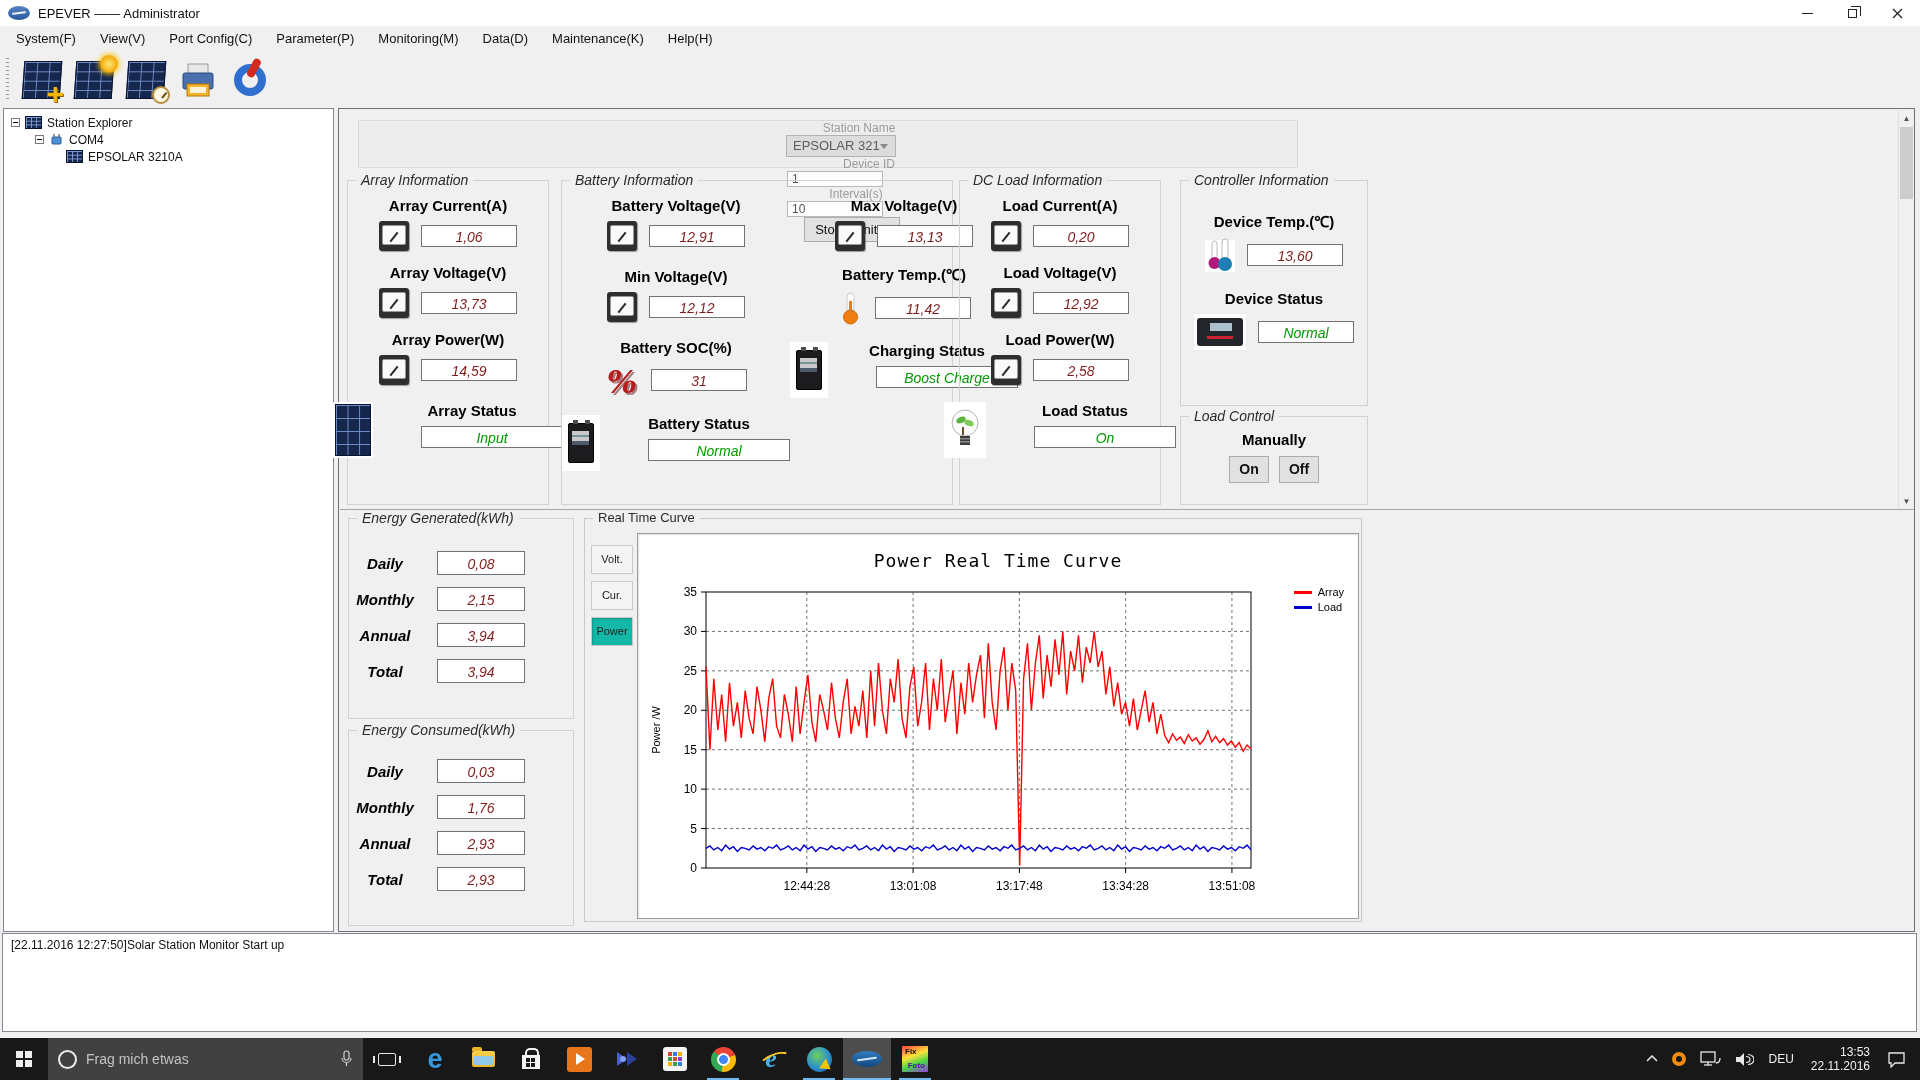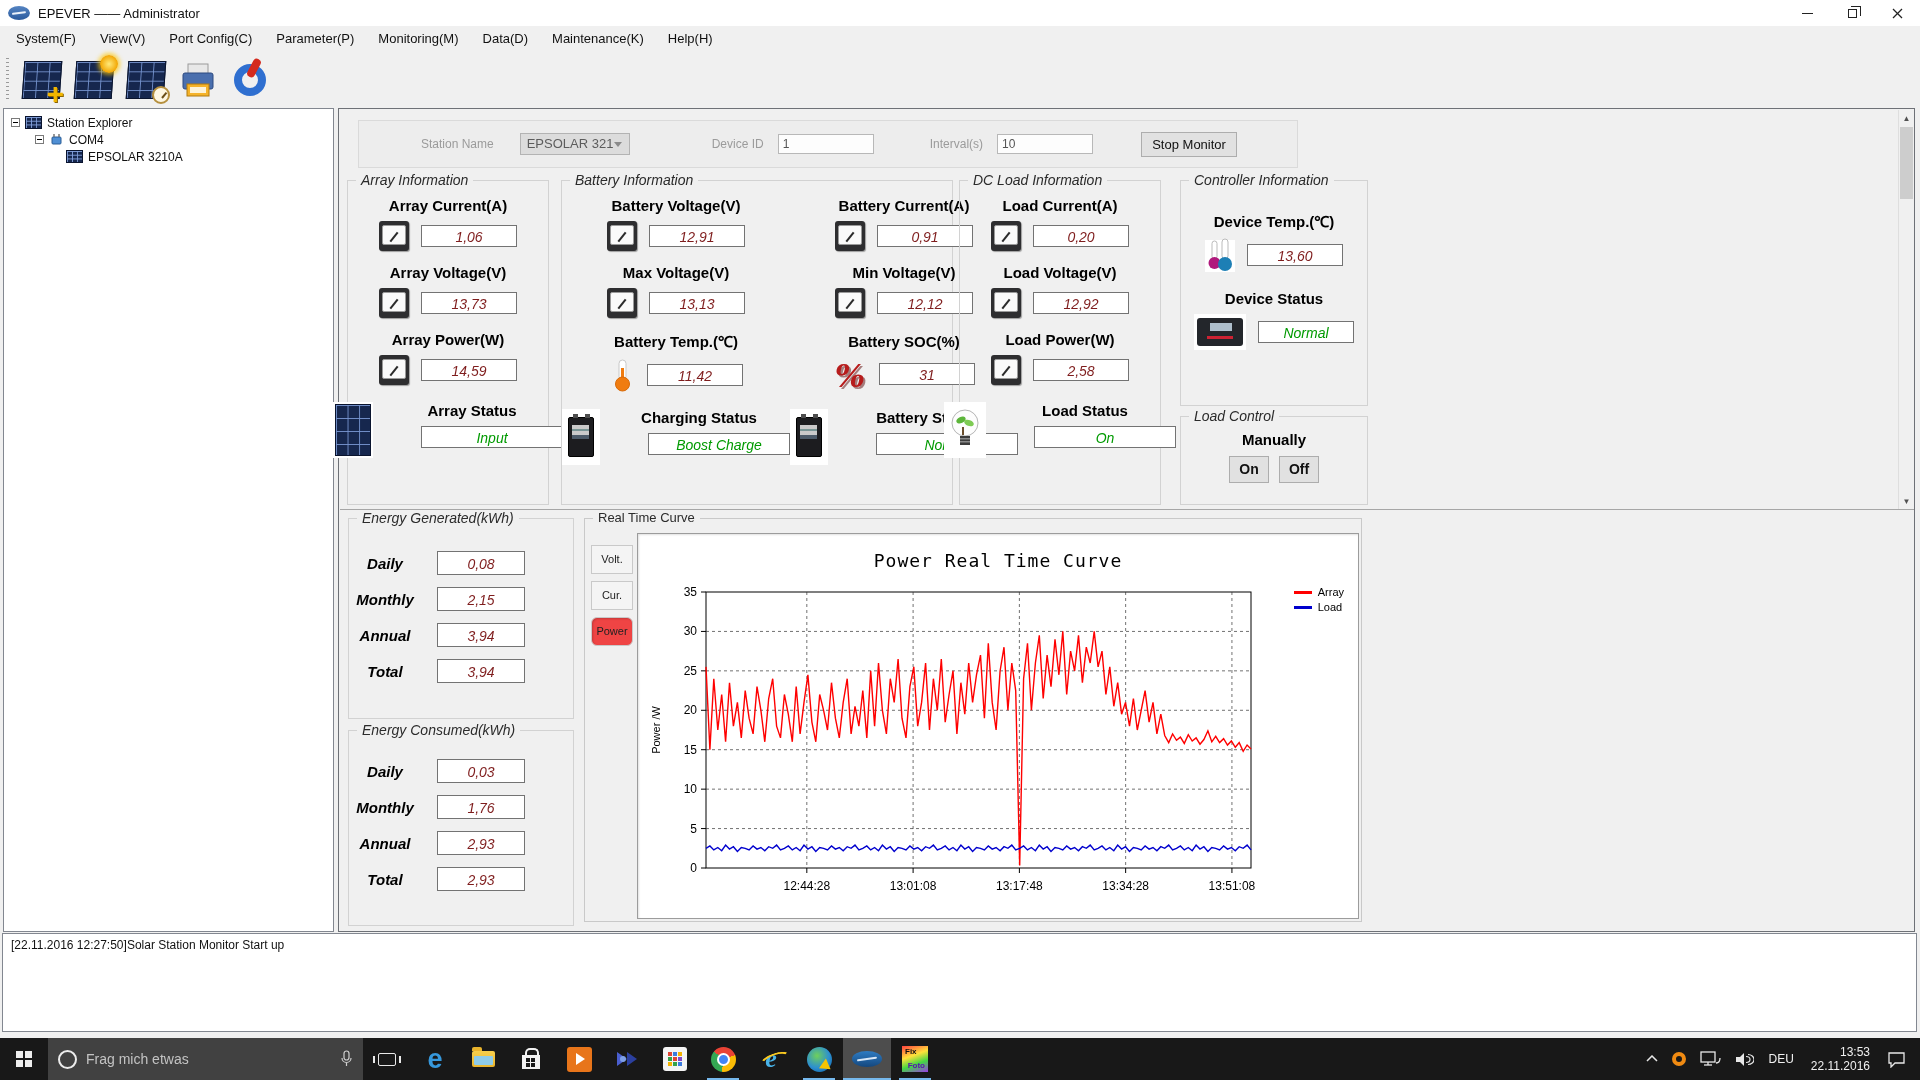--- a/index.html
+++ b/index.html
@@ -47,21 +47,21 @@
   
   .main-panel { position:absolute; left:338px; top:108px; width:1577px; height:824px; border:1px solid #6e7177; background:#f0f0f0; }
   .monitor-area { position:absolute; left:1px; top:1px; width:1574px; height:400px; border-bottom:1px solid #a6a6a6; background:#f0f0f0; }
   .vscroll { position:absolute; right:0; top:0; width:16px; height:399px; background:#f0f0f0; border-left:1px solid #dedede; }
   .scroll-btn { height:16px; display:grid; place-items:center; color:#505050; font-size:8px; }
   .scroll-btn.up::before { content:"▲"; } .scroll-btn.down::before { content:"▼"; }
   .scroll-btn.down { position:absolute; bottom:0; left:0; right:0; }
   .scroll-thumb { position:absolute; left:1px; right:1px; top:17px; height:72px; background:#cdcdcd; }
 
   
-  .station-bar { position:absolute; left:18px; top:10px; width:940px; height:48px; background:#ededed; border:1px solid #dadada; display:flex; align-items:center; font-size:12px; }
+  .station-bar { position:absolute; left:18px; top:10px; width:940px; height:48px; background:#ededed; border:1px solid #dadada; display:flex; align-items:center; font-size:12px;flex-direction:column; }
   .sb-label { color:#9b9b9b; }
   .sb-dd { margin-left:26px; width:110px; height:22px; background:#dcdcdc; border:1px solid #b3b3b3; color:#5c5c5c; font-size:13px; line-height:20px; padding-left:6px; position:relative; }
   .sb-dd::after { content:""; position:absolute; right:7px; top:8px; border:4px solid transparent; border-top:5px solid #8a8a8a; }
   .sb-input { width:96px; height:20px; border:1px solid #b8b8b8; background:#fdfdfd; font-size:12px; color:#555; padding-left:4px; font-family:"Liberation Sans",sans-serif; }
   .stop-btn { margin-left:48px; width:96px; height:25px; background:#e1e1e1; border:1px solid #adadad; font-size:13px; color:#111; text-align:center; line-height:23px; }
 
   
   .groupbox { position:absolute; border:1px solid #d2d2d2; }
   .gb-title { position:absolute; top:-9px; left:8px; background:#f0f0f0; padding:0 5px; font-size:14px; font-style:italic; color:#2b2b2b; white-space:nowrap; }
   .gb-title.plain { font-style:normal; font-size:13px; }
@@ -89,21 +89,21 @@
   .ctrl-dev::after { content:""; position:absolute; left:10px; top:18px; width:26px; height:3px; background:#c23; }
   .onoff { width:40px; height:27px; background:#e1e1e1; border:1px solid #adadad; font-weight:bold; font-size:14px; text-align:center; line-height:25px; color:#111; }
 
   
   .energy-row { display:flex; align-items:center; gap:16px; padding-right:24px; }
   .energy-label { font-weight:bold; font-style:italic; font-size:15px; width:72px; text-align:center; }
   .valbox.energy { min-width:88px; height:24px; line-height:24px; }
 
   
   .tabbtn { position:absolute; left:6px; width:42px; height:29px; background:#f4f4f4; border:1px solid #c9c9c9; font-size:11px; color:#222; text-align:center; line-height:27px; }
-  .tabbtn.active { background:#ef4444; box-shadow:inset 1px 1px 2px rgba(0,0,0,.18);border-radius:6px; }
+  .tabbtn.active { background:#14b8a6; box-shadow:inset 1px 1px 2px rgba(0,0,0,.18); }
   .chart-panel { position:absolute; left:52px; top:14px; width:722px; height:386px; background:#fff; border:1px solid #9c9c9c; box-shadow:inset 1px 1px 2px rgba(0,0,0,.12); }
   .chart-title { margin-top:16px; text-align:center; font-family:"DejaVu Sans Mono", monospace; font-size:18px; letter-spacing:1px; color:#000; }
   .chart-svg { position:absolute; left:8px; top:44px; }
   .legend { position:absolute; right:14px; top:52px; display:flex; flex-direction:column; gap:3px; }
   .legend-item { display:flex; align-items:center; gap:6px; font-size:11px; color:#000; }
   .legend-swatch { width:18px; height:3px; display:inline-block; }
 
   
   .log-panel { position:absolute; left:2px; top:933px; width:1915px; height:99px; background:#fff; border:1px solid #828790; font-size:12px; color:#111; padding:4px 8px; }
 
@@ -288,27 +288,20 @@
       </div>
 
       <div class="groupbox" style="left:221px; top:70px; width:392px; height:325px;">
         <span class="gb-title">Battery Information</span>
         <div class="gb-body" style="display:grid; grid-template-columns:1fr 1fr; gap:13px 0;">
           <div class="stat">
             <div class="stat-label">Battery Voltage(V)</div>
             <div class="stat-row">
                 <span class="gauge"></span>
                 <span class="valbox">12,91</span>
-              </div>
-          </div>
-          <div class="stat">
-            <div class="stat-label">Battery Current(A)</div>
-            <div class="stat-row">
-                <span class="gauge"></span>
-                <span class="valbox">0,91</span>
               </div>
           </div>
           <div class="stat">
             <div class="stat-label">Max Voltage(V)</div>
             <div class="stat-row">
                 <span class="gauge"></span>
                 <span class="valbox">13,13</span>
               </div>
           </div>
           <div class="stat">

